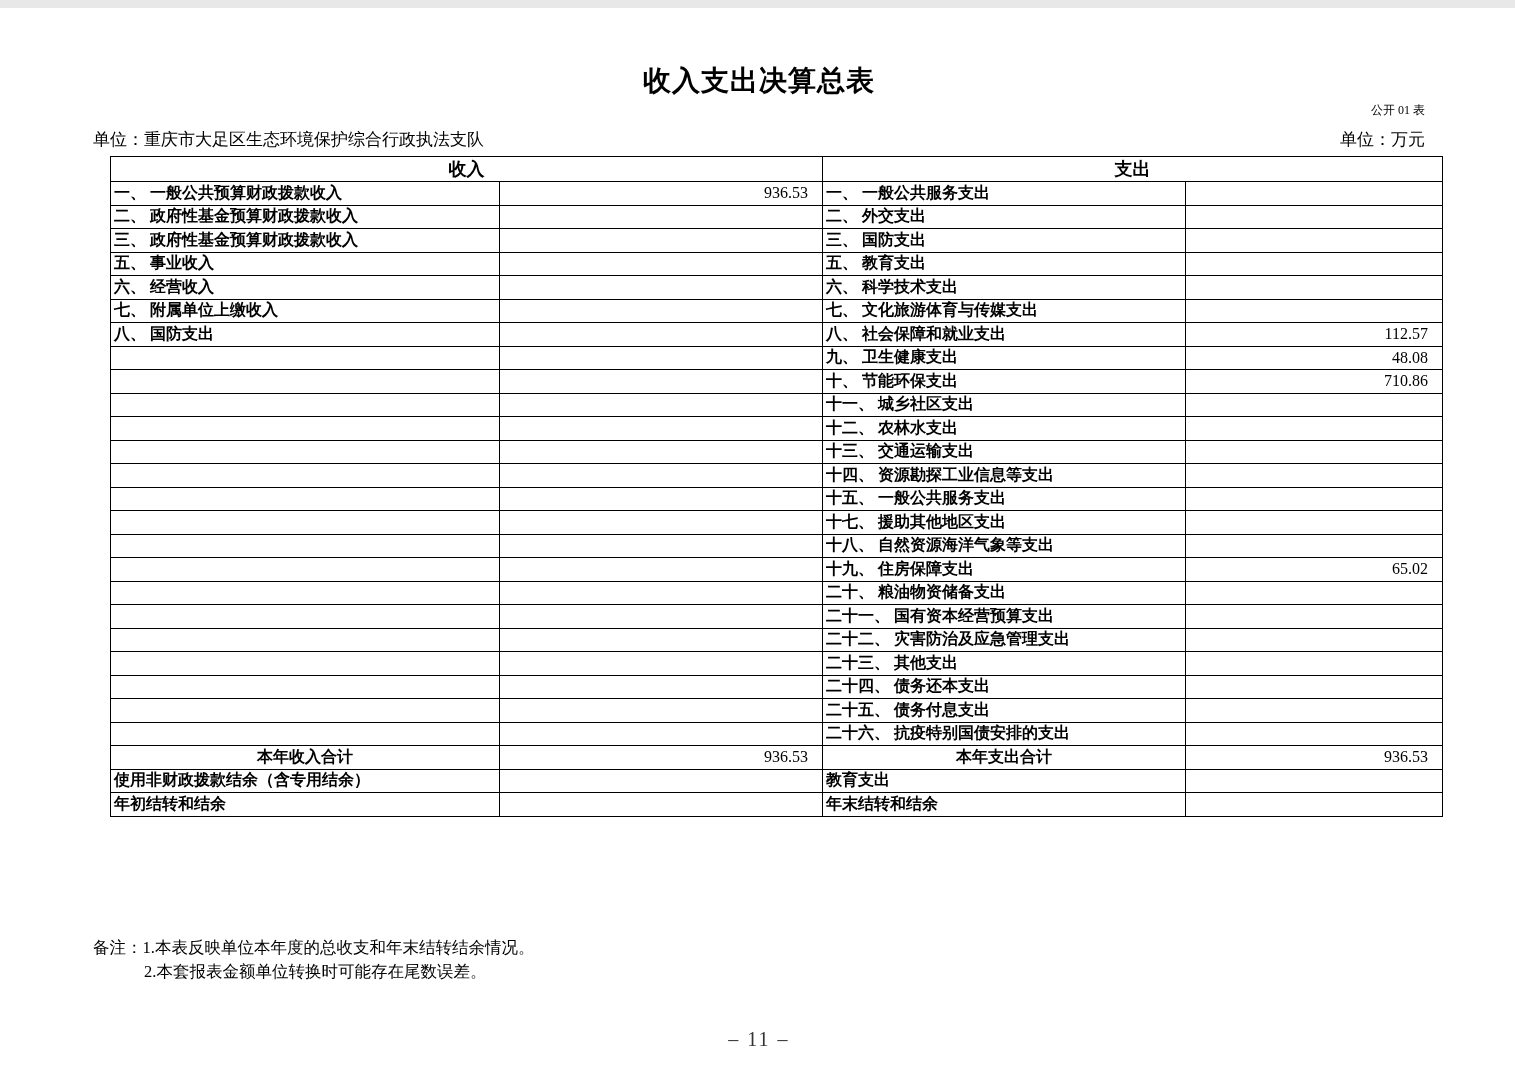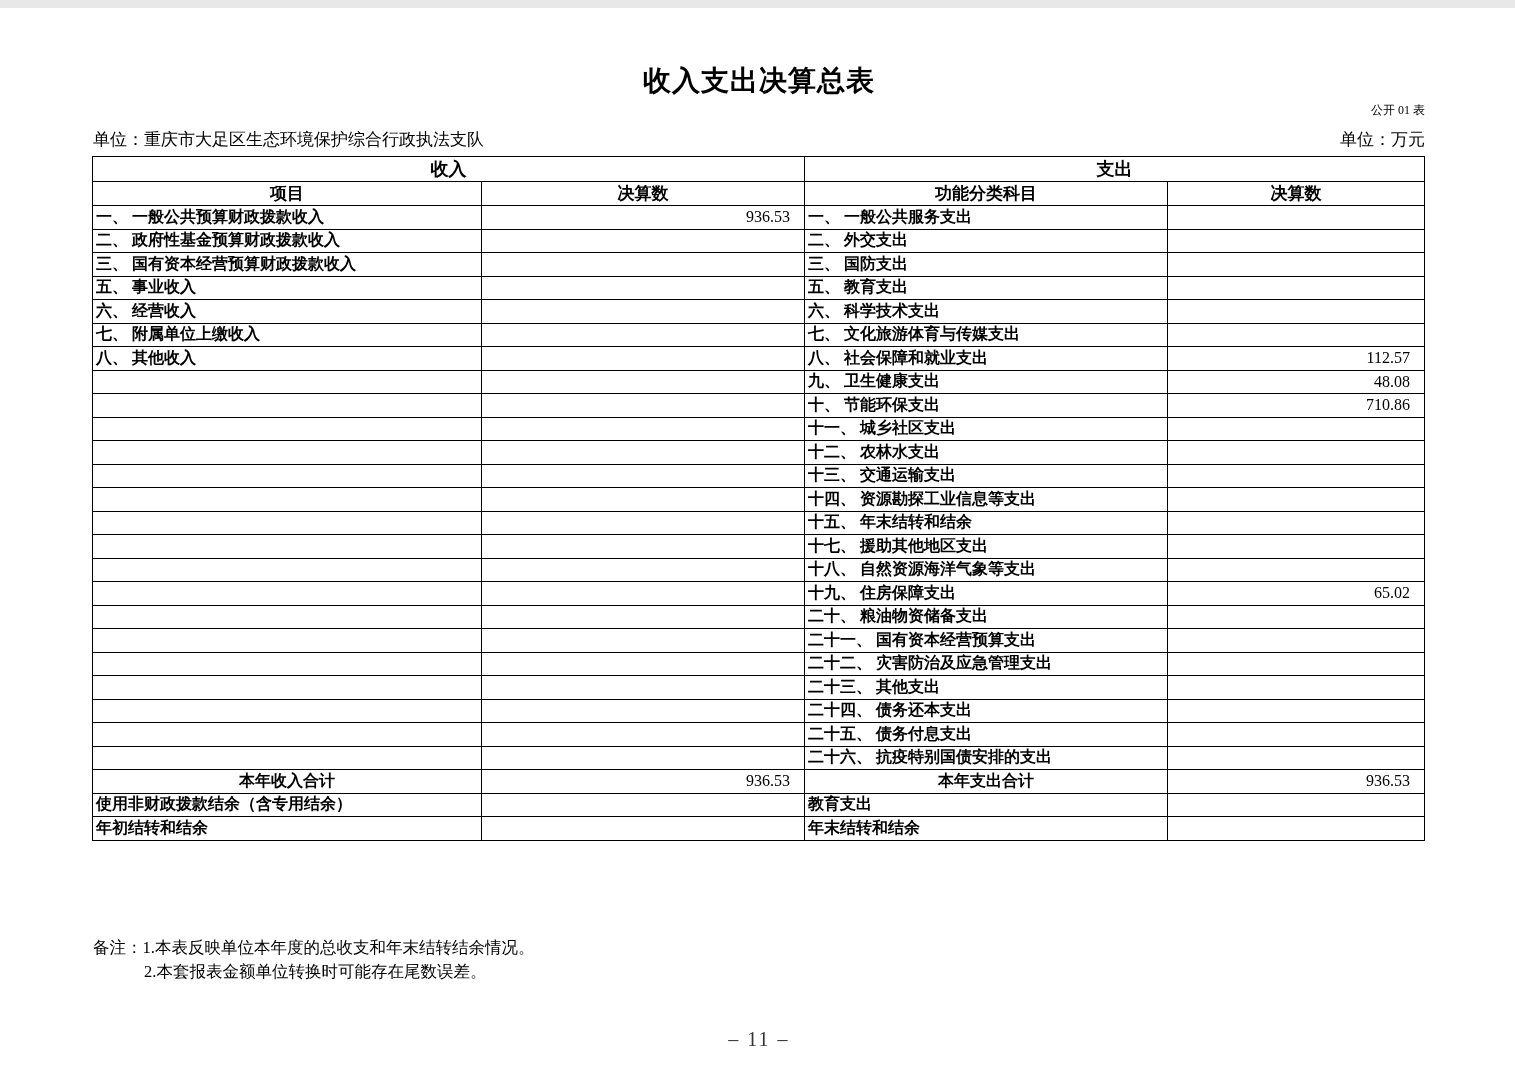--- a/index.html
+++ b/index.html
@@ -36,21 +36,21 @@
     position: absolute;
     top: 120px;
     left: 93px;
     width: 1332px;
     display: flex;
     justify-content: space-between;
     font-size: 17px;
   }
   table.budget {
     position: absolute;
-    left: 92px;
+    left: 110px;
     top: 148px;
     width: 1332px;
     border-collapse: collapse;
     table-layout: fixed;
   }
   table.budget th, table.budget td {
     border: 1px solid #000;
     overflow: hidden;
     white-space: nowrap;
     vertical-align: middle;
@@ -119,42 +119,36 @@
       <col style="width:389px">
       <col style="width:323px">
       <col style="width:363px">
       <col style="width:257px">
     </colgroup>
     <thead>
       <tr class="section-header">
         <th colspan="2">收入</th>
         <th colspan="2">支出</th>
       </tr>
-      <tr class="col-header">
-        <th>项目</th>
-        <th>决算数</th>
-        <th>功能分类科目</th>
-        <th>决算数</th>
-      </tr>
     </thead>
     <tbody>
         <tr>
           <td class="label">一、 一般公共预算财政拨款收入</td>
           <td class="num">936.53</td>
           <td class="label">一、 一般公共服务支出</td>
           <td class="num"></td>
         </tr>
         <tr>
           <td class="label">二、 政府性基金预算财政拨款收入</td>
           <td class="num"></td>
           <td class="label">二、 外交支出</td>
           <td class="num"></td>
         </tr>
         <tr>
-          <td class="label">三、 国有资本经营预算财政拨款收入</td>
+          <td class="label">三、 政府性基金预算财政拨款收入</td>
           <td class="num"></td>
           <td class="label">三、 国防支出</td>
           <td class="num"></td>
         </tr>
         <tr>
           <td class="label">五、 事业收入</td>
           <td class="num"></td>
           <td class="label">五、 教育支出</td>
           <td class="num"></td>
         </tr>
@@ -164,21 +158,21 @@
           <td class="label">六、 科学技术支出</td>
           <td class="num"></td>
         </tr>
         <tr>
           <td class="label">七、 附属单位上缴收入</td>
           <td class="num"></td>
           <td class="label">七、 文化旅游体育与传媒支出</td>
           <td class="num"></td>
         </tr>
         <tr>
-          <td class="label">八、 其他收入</td>
+          <td class="label">八、 国防支出</td>
           <td class="num"></td>
           <td class="label">八、 社会保障和就业支出</td>
           <td class="num">112.57</td>
         </tr>
         <tr>
           <td class="label"></td>
           <td class="num"></td>
           <td class="label">九、 卫生健康支出</td>
           <td class="num">48.08</td>
         </tr>
@@ -208,21 +202,21 @@
         </tr>
         <tr>
           <td class="label"></td>
           <td class="num"></td>
           <td class="label">十四、 资源勘探工业信息等支出</td>
           <td class="num"></td>
         </tr>
         <tr>
           <td class="label"></td>
           <td class="num"></td>
-          <td class="label">十五、 年末结转和结余</td>
+          <td class="label">十五、 一般公共服务支出</td>
           <td class="num"></td>
         </tr>
         <tr>
           <td class="label"></td>
           <td class="num"></td>
           <td class="label">十七、 援助其他地区支出</td>
           <td class="num"></td>
         </tr>
         <tr>
           <td class="label"></td>

